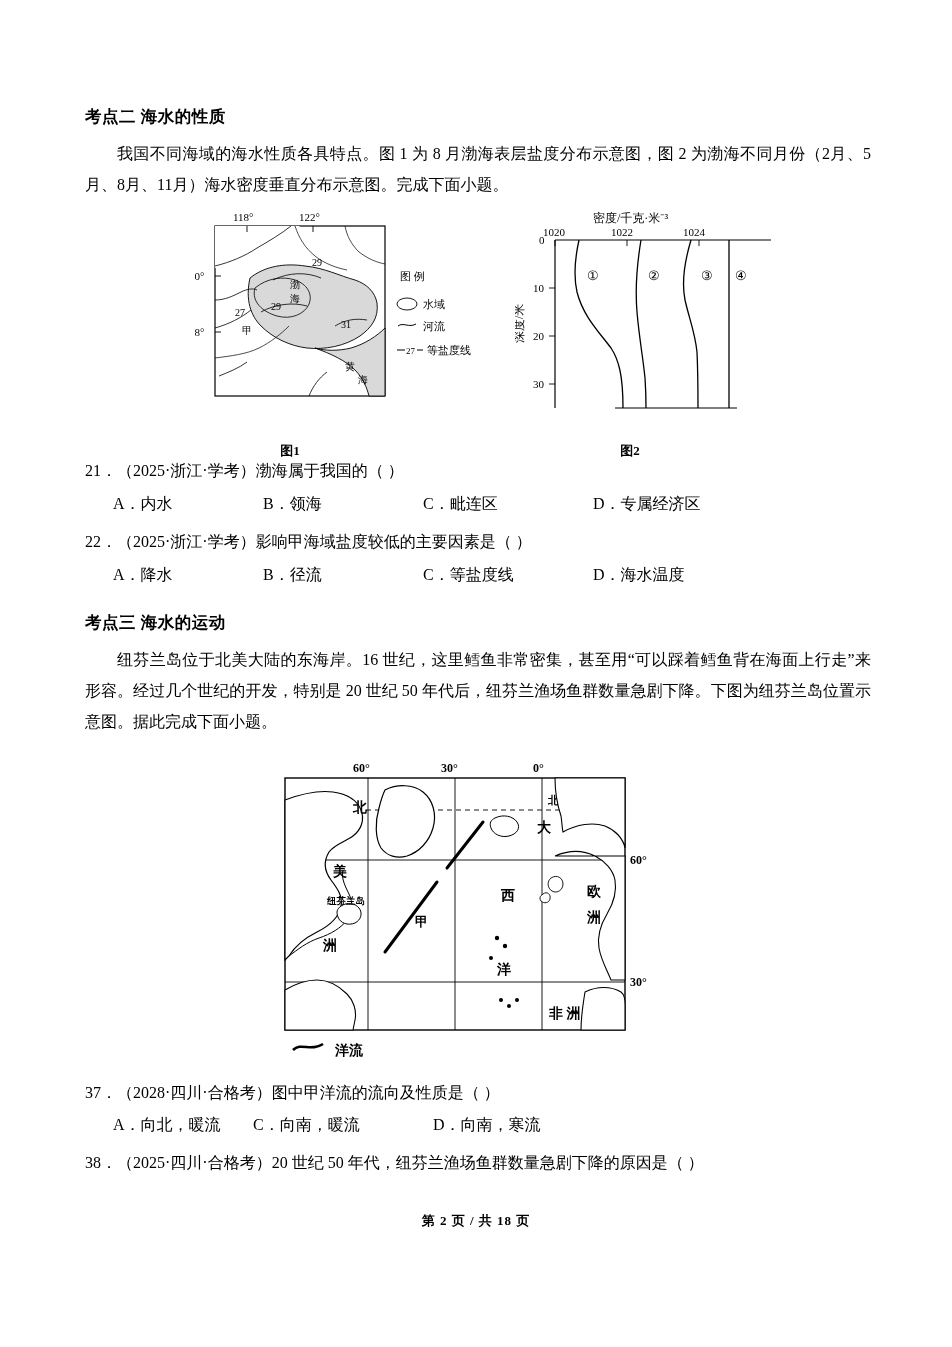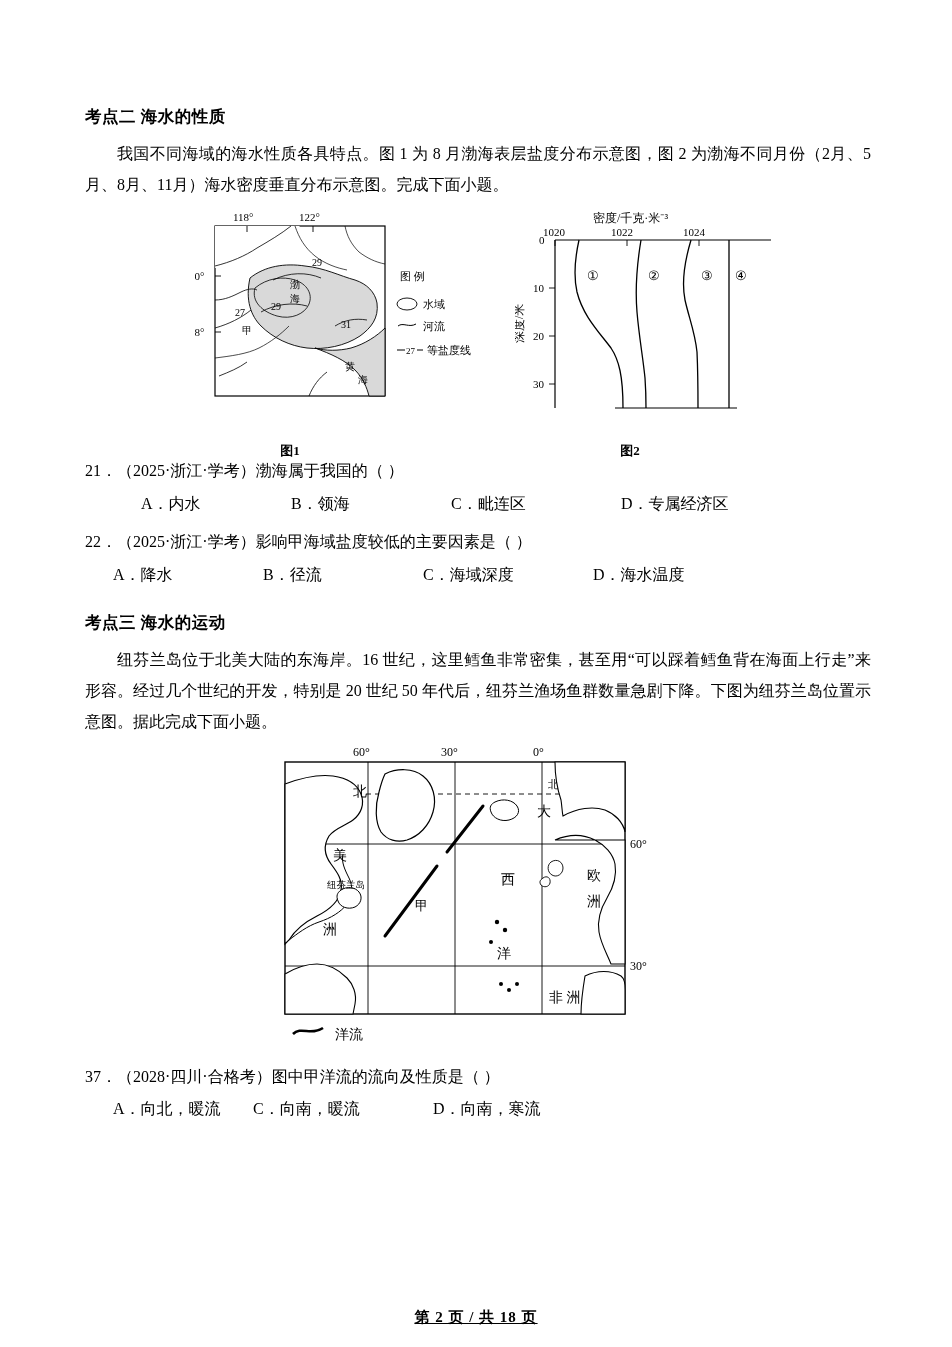--- a/index.html
+++ b/index.html
@@ -42,40 +42,39 @@
   .opts {
     font-size:16px;
     line-height:1.9;
     margin:2px 0 0 28px;
     display:flex;
   }
   .opts span { display:inline-block; }
   .footer {
     position:absolute;
     left:0; right:0;
-    top:1308px;
+    top:1212px;
     text-align:center;
-    font-size:15px;
+    font-size:13px;
     font-weight:bold;
     letter-spacing:1px;
-    text-decoration:underline;
   }
   
   .figs-row {
     position:relative;
     height:240px;
     margin-top:8px;
   }
   .fig-caption {
     font-size:13px;
     text-align:center;
     font-weight:bold;
   }
   svg text { font-family:"Liberation Serif", serif; }
-  .nfl-fig { position:relative; height:310px; margin-top:6px; }
+  .nfl-fig { position:relative; height:310px; margin-top:22px;font-weight:bold; }
 </style>
 </head>
 <body>
 
 <div class="page">
   <div class="content">
 
     <div class="section-title">考点二  海水的性质</div>
     <p class="para">我国不同海域的海水性质各具特点。图 1 为 8 月渤海表层盐度分布示意图，图 2 为渤海不同月份（2月、5月、8月、11月）海水密度垂直分布示意图。完成下面小题。</p>
 
@@ -178,31 +177,31 @@
           <text x="133" y="72" font-size="13">②</text>
           <text x="186" y="72" font-size="13">③</text>
           <text x="220" y="72" font-size="13">④</text>
         </svg>
         <div class="fig-caption" style="width:250px; margin-left:-10px;">图2</div>
       </div>
     </div>
 
     <div class="q-line">21．（2025·浙江·学考）渤海属于我国的（    ）</div>
     <div class="opts">
-      <span style="width:150px;margin-left:28px;">A．内水</span>
+      <span style="width:150px;">A．内水</span>
       <span style="width:160px;">B．领海</span>
       <span style="width:170px;">C．毗连区</span>
       <span>D．专属经济区</span>
     </div>
 
     <div class="q-line">22．（2025·浙江·学考）影响甲海域盐度较低的主要因素是（    ）</div>
     <div class="opts">
       <span style="width:150px;">A．降水</span>
       <span style="width:160px;">B．径流</span>
-      <span style="width:170px;">C．海域深度</span>
+      <span style="width:170px;">C．等盐度线</span>
       <span>D．海水温度</span>
     </div>
 
     <div class="section-title" style="margin-top:22px;">考点三  海水的运动</div>
     <p class="para">纽芬兰岛位于北美大陆的东海岸。16 世纪，这里鳕鱼非常密集，甚至用“可以踩着鳕鱼背在海面上行走”来形容。经过几个世纪的开发，特别是 20 世纪 50 年代后，纽芬兰渔场鱼群数量急剧下降。下图为纽芬兰岛位置示意图。据此完成下面小题。</p>
 
     <div class="nfl-fig">
       <svg width="790" height="310" viewBox="0 0 790 310" style="display:block;margin:0 auto;">
 
         <rect x="200" y="18" width="340" height="252" fill="#ffffff" stroke="#000" stroke-width="1.4"></rect>
@@ -279,17 +278,18 @@
       </svg>
     </div>
 
     <div class="q-line">37．（2028·四川·合格考）图中甲洋流的流向及性质是（    ）</div>
     <div class="opts">
       <span style="width:140px;">A．向北，暖流</span>
       <span style="width:180px;">C．向南，暖流</span>
       <span>D．向南，寒流</span>
     </div>
 
+    <div class="q-line">38．（2025·四川·合格考）20 世纪 50 年代，纽芬兰渔场鱼群数量急剧下降的原因是（    ）</div>
 
   </div>
 
   <div class="footer">第 2 页 / 共 18 页</div>
 </div>
 
 </body></html>

